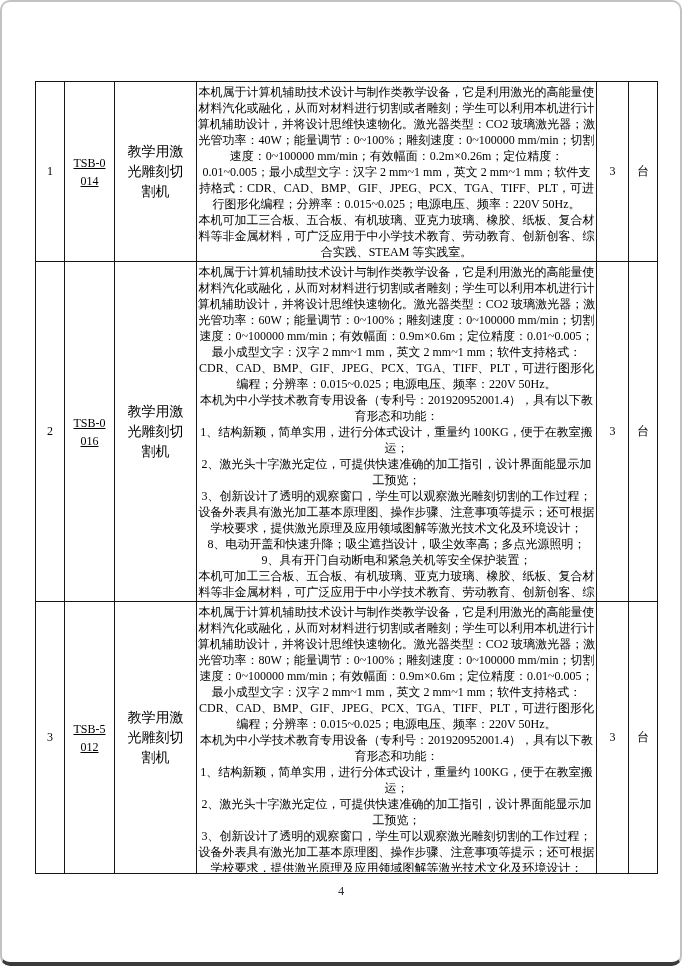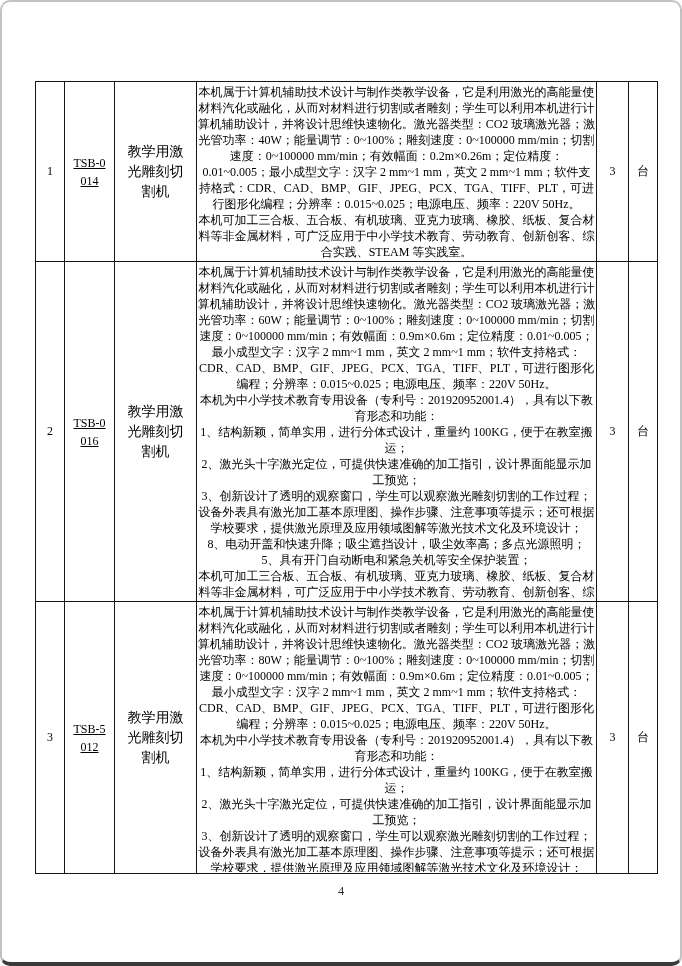--- a/index.html
+++ b/index.html
@@ -83,21 +83,21 @@
       <td class="c-code"><span>TSB-0 016</span></td>
       <td class="c-name"><span class="name-wrap">教学用激光雕刻切割机</span></td>
       <td class="c-desc">
         <div class="desc-box">
           <p class="para">本机属于计算机辅助技术设计与制作类教学设备，它是利用激光的高能量使材料汽化或融化，从而对材料进行切割或者雕刻；学生可以利用本机进行计算机辅助设计，并将设计思维快速物化。激光器类型：CO2 玻璃激光器；激光管功率：60W；能量调节：0~100%；雕刻速度：0~100000 mm/min；切割速度：0~100000 mm/min；有效幅面：0.9m×0.6m；定位精度：0.01~0.005；最小成型文字：汉字 2 mm~1 mm，英文 2 mm~1 mm；软件支持格式：CDR、CAD、BMP、GIF、JPEG、PCX、TGA、TIFF、PLT，可进行图形化编程；分辨率：0.015~0.025；电源电压、频率：220V 50Hz。</p>
           <p class="para">本机为中小学技术教育专用设备（专利号：201920952001.4），具有以下教育形态和功能：</p>
           <p class="para">1、结构新颖，简单实用，进行分体式设计，重量约 100KG，便于在教室搬运；</p>
           <p class="para">2、激光头十字激光定位，可提供快速准确的加工指引，设计界面能显示加工预览；</p>
           <p class="para">3、创新设计了透明的观察窗口，学生可以观察激光雕刻切割的工作过程；设备外表具有激光加工基本原理图、操作步骤、注意事项等提示；还可根据学校要求，提供激光原理及应用领域图解等激光技术文化及环境设计；</p>
           <p class="para">8、电动开盖和快速升降；吸尘遮挡设计，吸尘效率高；多点光源照明；</p>
-          <p class="para">5、具有开门自动断电和紧急关机等安全保护装置；</p>
+          <p class="para">9、具有开门自动断电和紧急关机等安全保护装置；</p>
           <p class="para">本机可加工三合板、五合板、有机玻璃、亚克力玻璃、橡胶、纸板、复合材料等非金属材料，可广泛应用于中小学技术教育、劳动教育、创新创客、综合实践、STEAM 等实践室。</p>
         </div>
       </td>
       <td class="c-qty"><span>3</span></td>
       <td class="c-unit"><span>台</span></td>
     </tr>
 
     <tr class="r3">
       <td class="c-seq"><span>3</span></td>
       <td class="c-code"><span>TSB-5 012</span></td>

